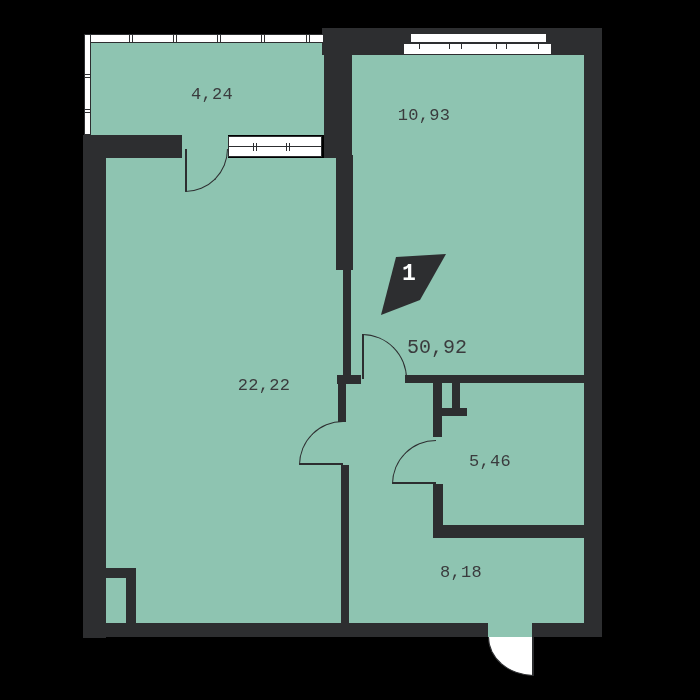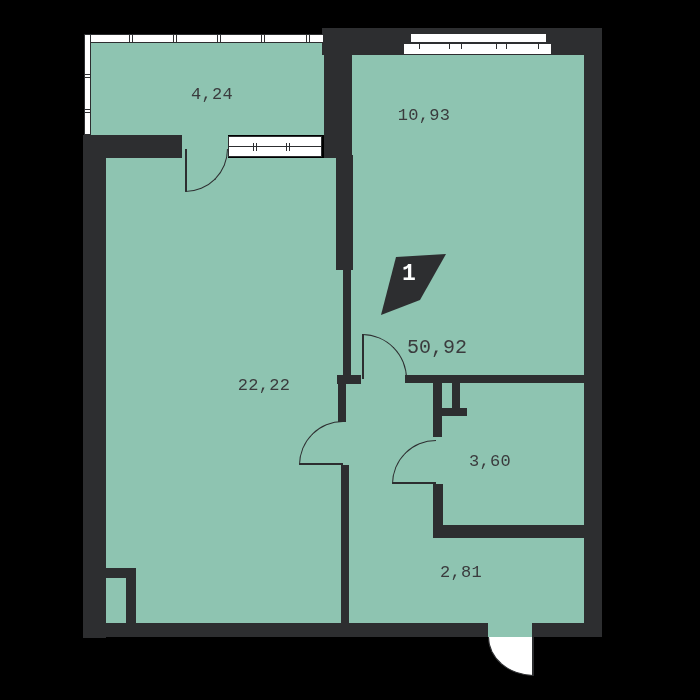--- a/index.html
+++ b/index.html
@@ -89,20 +89,20 @@
 
   <div class="arc" style="left:185px;top:149px;width:43px;height:43px;border-left-width:2px;border-right-width:1.5px;border-bottom-width:1.5px;border-bottom-right-radius:100% 100%;"></div>
   <div class="arc" style="left:362px;top:334px;width:45px;height:45px;border-left-width:2px;border-top-width:1.5px;border-right-width:1.5px;border-top-right-radius:100% 100%;"></div>
   <div class="arc" style="left:299px;top:421px;width:44px;height:44px;border-bottom-width:2px;border-top-width:1.5px;border-left-width:1.5px;border-top-left-radius:100% 100%;"></div>
   <div class="arc" style="left:392px;top:440px;width:44px;height:44px;border-bottom-width:2px;border-top-width:1.5px;border-left-width:1.5px;border-top-left-radius:100% 100%;"></div>
   <div class="arc" style="left:488px;top:637px;width:46px;height:39px;background:var(--window,#fff);border-left-width:1.5px;border-bottom-width:1.5px;border-right-width:2px;border-bottom-left-radius:100% 100%;"></div>
 
   <span class="lbl" style="left:212px;top:94px;">4,24</span>
   <span class="lbl" style="left:424px;top:115px;">10,93</span>
   <span class="lbl" style="left:264px;top:385px;">22,22</span>
-  <span class="lbl" style="left:490px;top:461px;">3,60</span>
-  <span class="lbl" style="left:461px;top:572px;">2,81</span>
+  <span class="lbl" style="left:490px;top:461px;">5,46</span>
+  <span class="lbl" style="left:461px;top:572px;">8,18</span>
 
   <div class="flag" style="left:381px;top:252px;width:69px;height:64px;"></div>
   <span class="count" style="left:409px;top:274px;">1</span>
   <span class="total" style="left:437px;top:307px;margin-top:40px;">50,92</span>
 
 </div>
 
 </body></html>

